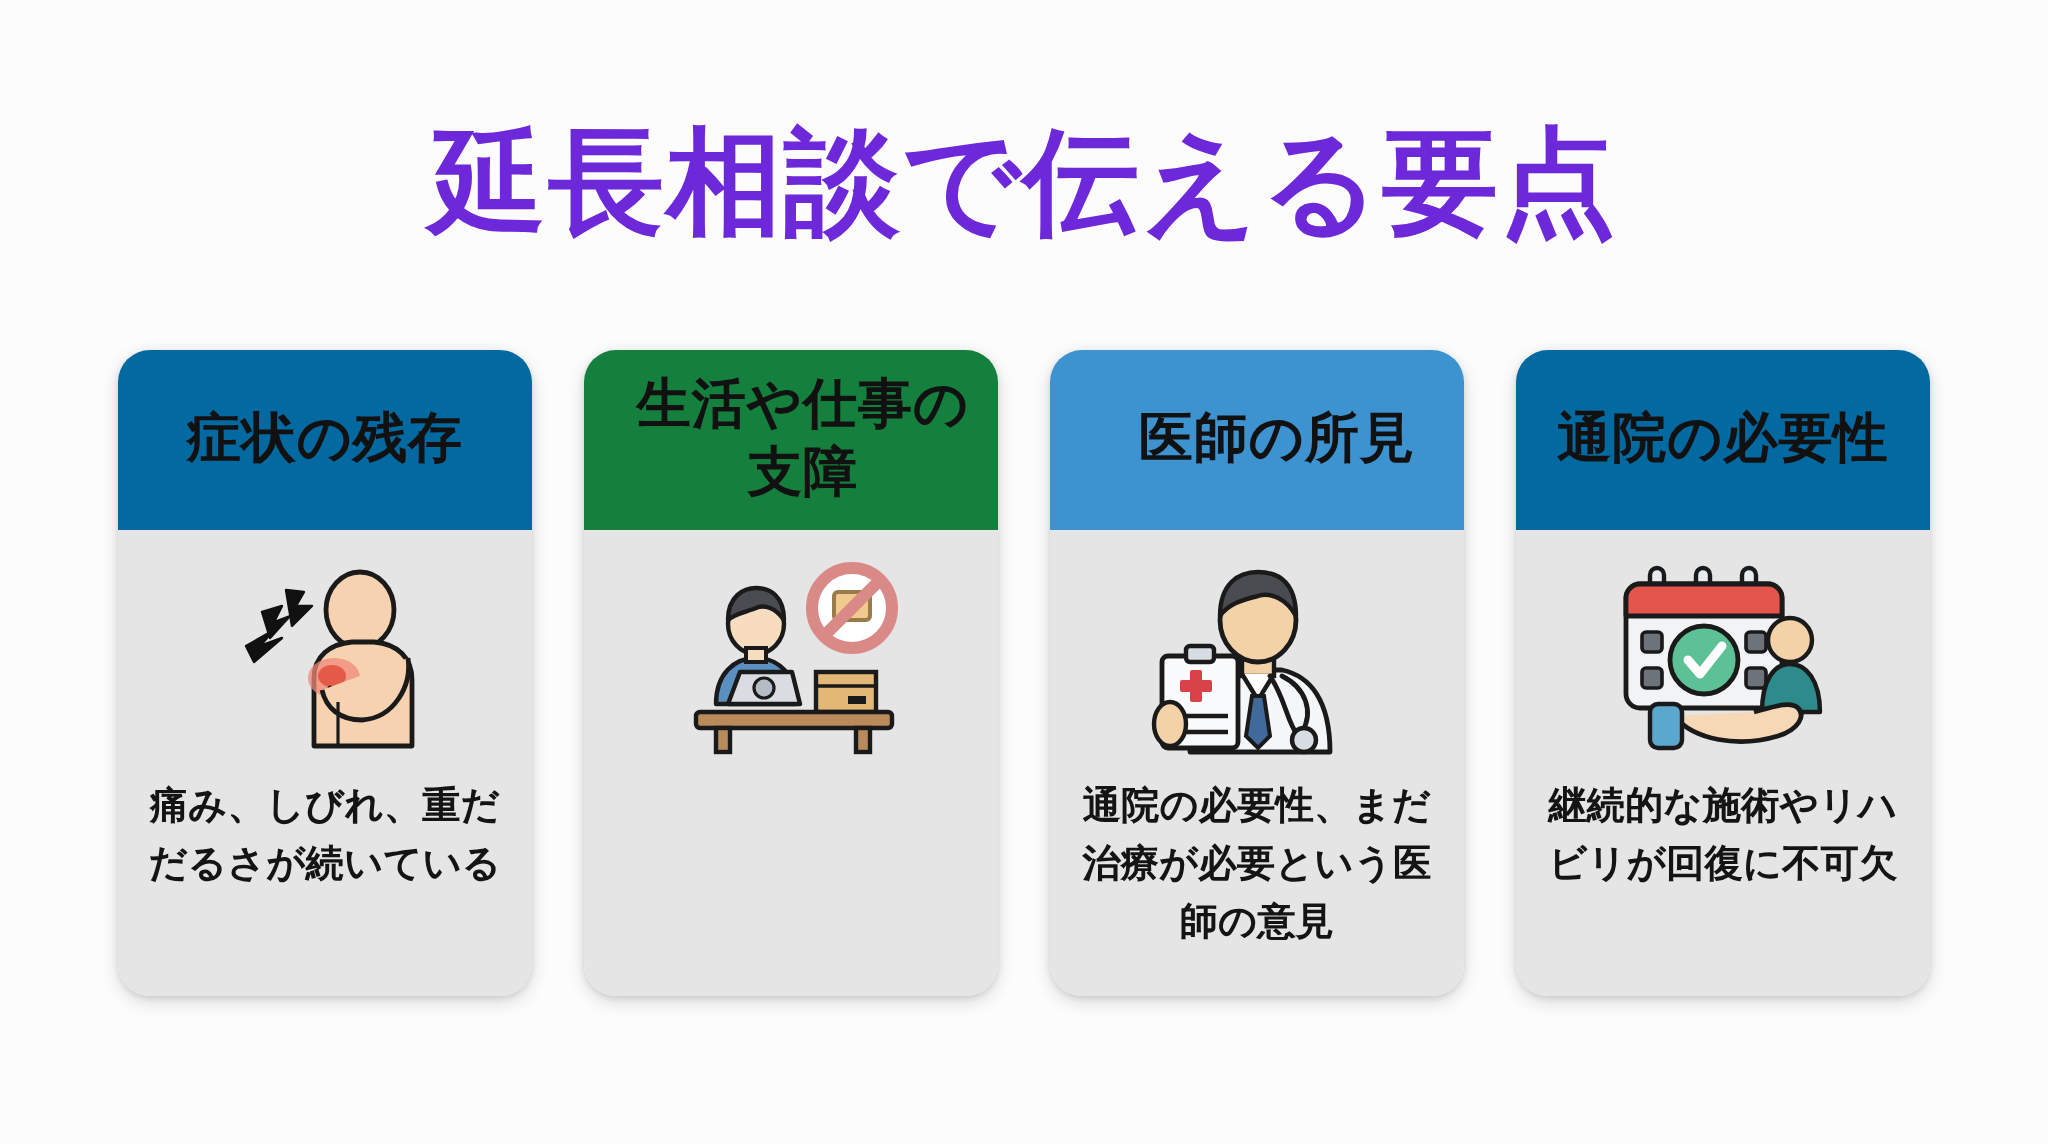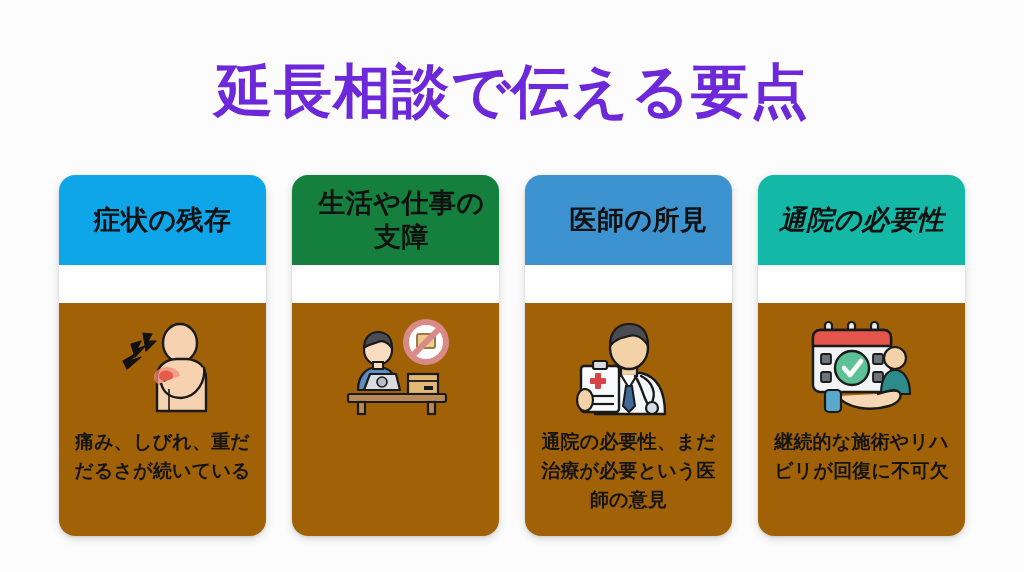--- a/index.html
+++ b/index.html
@@ -74,22 +74,21 @@
     color: #111111;
     letter-spacing: 0.5px;
   }
 
   .card-body {
     flex: 1;
     display: flex;
     flex-direction: column;
     align-items: center;
     padding: 14px 10px 22px 10px;
-    background: #a16207;
-    margin-top: 38px;
+    background: #e5e5e5;
   }
 
   .card-icon {
     width: 118px;
     height: 100px;
     display: flex;
     align-items: center;
     justify-content: center;
     margin-bottom: 10px;
   }
@@ -108,21 +107,21 @@
 </head>
 <body>
 
 <div class="page">
 
   <h1 class="title">延長相談で伝える要点</h1>
 
   <div class="card-row">
 
     <div class="card">
-      <div class="card-header" style="background:#0ea5e9;">症状の残存</div>
+      <div class="card-header" style="background:#0369a1;">症状の残存</div>
       <div class="card-body">
         <div class="card-icon">
           <svg width="112" height="96" viewBox="0 0 112 96">
 
             <g fill="#111" stroke="#111" stroke-width="1.2" stroke-linejoin="round">
               <path d="M16 42 L30 34 L23 42 L34 38 L20 50 Z"></path>
               <path d="M24 25 L34 22 L30 30 L38 27 L28 38 Z"></path>
               <path d="M36 14 L45 15 L41 22 L49 22 L39 32 Z"></path>
             </g>
 
@@ -207,21 +206,21 @@
             <line x1="13" y1="86" x2="41" y2="86" stroke="#1a1a1a" stroke-width="2.2"></line>
 
             <ellipse cx="12" cy="82" rx="8" ry="11" fill="#F4D2A8" stroke="#1a1a1a" stroke-width="2.2"></ellipse>
           </svg>
         </div>
         <div class="card-text">通院の必要性、まだ治療が必要という医師の意見</div>
       </div>
     </div>
 
     <div class="card">
-      <div class="card-header" style="background:#14b8a6;font-style:italic;">通院の必要性</div>
+      <div class="card-header" style="background:#0369a1;">通院の必要性</div>
       <div class="card-body">
         <div class="card-icon">
           <svg width="118" height="98" viewBox="0 0 118 98">
 
             <g fill="#E8EBEE" stroke="#1a1a1a" stroke-width="2.2">
               <rect x="22" y="4" width="7" height="14" rx="3.5"></rect>
               <rect x="45" y="4" width="7" height="14" rx="3.5"></rect>
               <rect x="68" y="4" width="7" height="14" rx="3.5"></rect>
             </g>
 

